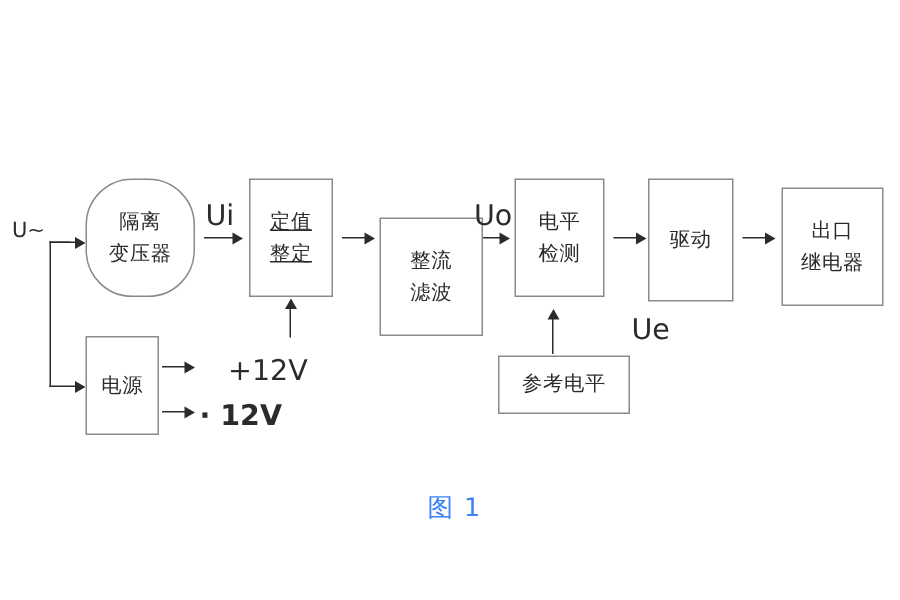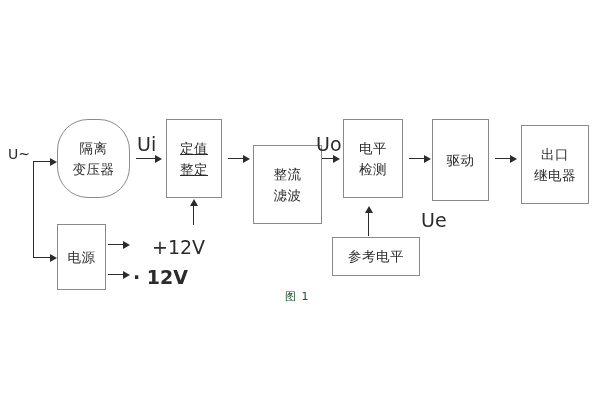--- a/index.html
+++ b/index.html
@@ -67,24 +67,25 @@
   .ar-u {
     position: absolute;
     width: 0; height: 0;
     border-left: 4px solid transparent;
     border-right: 4px solid transparent;
     border-bottom: 7px solid #2b2b2b;
     z-index: 2;
   }
   .caption {
     position: absolute;
-    color: #14532d;
-    font-size: 11px;
+    color: #3b82f6;
+    font-size: 17px;
     letter-spacing: 1px;
     white-space: nowrap;
+    margin-top: 38px;
   }
 </style>
 </head>
 <body>
 
 <div id="canvas">
 
   <div class="lbl" style="left:8px; top:146px; font-size:14px;">U~</div>
 
   <div class="hline" style="left:33px; top:161px; width:14px;"></div>

